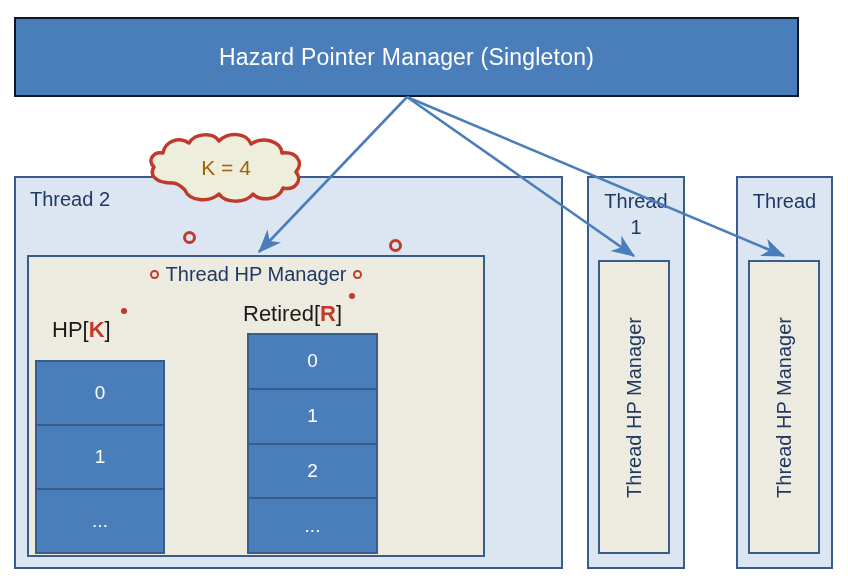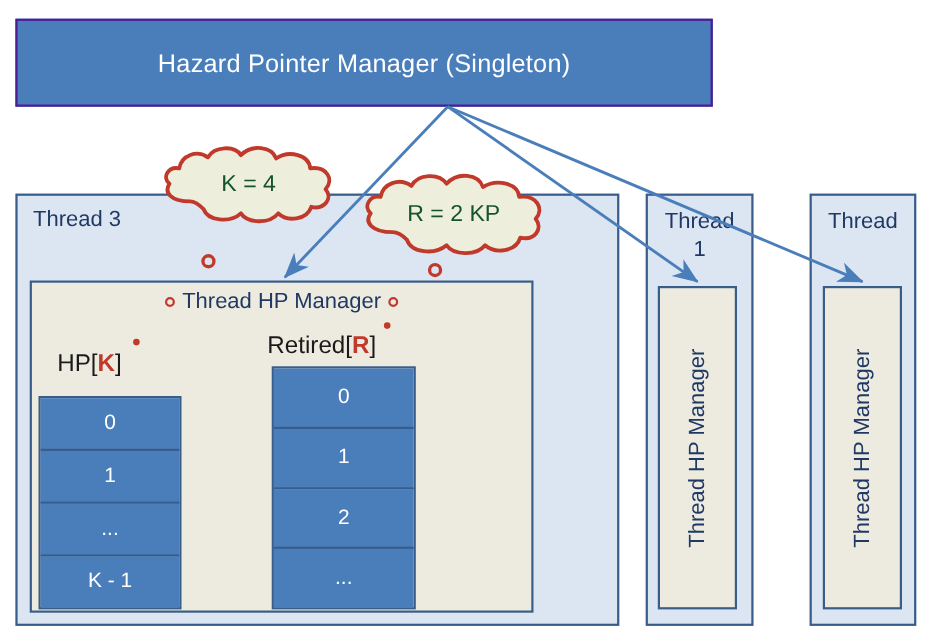--- a/index.html
+++ b/index.html
@@ -19,24 +19,24 @@
     left: 0; top: 0;
     width: 848px;
     height: 584px;
   }
 
   
   .manager-box {
     position: absolute;
     left: 14px;
     top: 17px;
-    width: 634px;
+    width: 785px;
     height: 80px;
     background: #4a7ebb;
-    border: 2px solid #4c1d95;
+    border: 2px solid #0f172a;
     box-sizing: border-box;
     display: flex;
     align-items: center;
     justify-content: center;
   }
   .manager-title {
     color: #ffffff;
     font-size: 23px;
     letter-spacing: 0.2px;
     white-space: nowrap;
@@ -173,21 +173,21 @@
   
   .cloud {
     position: absolute;
   }
   .cloud .cloud-text {
     position: absolute;
     left: 0; right: 0;
     top: 50%;
     transform: translateY(-50%);
     text-align: center;
-    color: #14532d;
+    color: #a16207;
     font-size: 21px;
     white-space: nowrap;
     pointer-events: none;
   }
   #cloud-k  { left: 143px; top: 131px; width: 166px; height: 73px; }
   #cloud-r  { left: 325px; top: 156px; width: 175px; height: 77px; }
 
   
   #arrows {
     position: absolute;
@@ -200,21 +200,21 @@
 </head>
 <body>
 
 <div id="stage">
 
   <div class="manager-box">
     <span class="manager-title">Hazard Pointer Manager (Singleton)</span>
   </div>
 
   <div class="thread-box" id="thread0">
-    <span class="thread-label">Thread 3</span>
+    <span class="thread-label">Thread 2</span>
 
     <span class="ring big" style="left:167px; top:53px;"></span>
     <span class="ring big" style="left:373px; top:61px;"></span>
 
     <div class="hpm-box" id="hpm0">
       <div class="hpm-title-row">
         <span class="ring small"></span>
         <span class="hpm-title">Thread HP Manager</span>
         <span class="ring small"></span>
       </div>
@@ -224,21 +224,20 @@
     <span class="arr-label" style="left:36px; top:139px;"><span>HP[</span><span class="k">K</span><span>]</span></span>
 
     <span class="dot" style="left:333px; top:115px;"></span>
     <span class="arr-label" style="left:227px; top:123px;"><span>Retired[</span><span class="k">R</span><span>]</span></span>
   </div>
 
   <div class="array" id="hp-array">
       <div class="cell">0</div>
       <div class="cell">1</div>
       <div class="cell">...</div>
-      <div class="cell">K - 1</div>
     </div>
 
   <div class="array" id="retired-array">
       <div class="cell">0</div>
       <div class="cell">1</div>
       <div class="cell">2</div>
       <div class="cell">...</div>
     </div>
 
   <div class="thread-box" id="thread1">
@@ -264,30 +263,20 @@
     <svg width="166" height="73" viewBox="0 0 166 73">
       <path d="M30 52 C12 52 6 44 11 36 C4 30 10 20 20 22 C22 10 36 5 46 12
                C52 2 70 1 76 10 C86 0 104 2 108 13 C120 5 138 10 139 22
                C154 20 161 32 153 41 C160 49 152 60 140 57
                C136 69 118 71 110 63 C102 73 82 72 76 63
                C66 72 46 70 42 59 C38 55 34 52 30 52 Z" fill="#edeedb" stroke="#c0392b" stroke-width="3.5" stroke-linejoin="round"></path>
     </svg>
     <span class="cloud-text">K = 4</span>
   </div>
 
-  <div class="cloud" id="cloud-r">
-    <svg width="175" height="77" viewBox="0 0 175 77">
-      <path d="M32 55 C13 55 6 46 12 38 C5 32 11 21 21 23 C23 11 38 5 49 13
-               C55 2 74 1 81 11 C91 0 110 2 114 14 C127 6 146 11 147 23
-               C163 21 170 34 162 43 C169 52 161 63 148 60
-               C144 73 125 75 116 67 C108 77 87 76 81 67
-               C70 76 49 74 45 62 C41 58 36 55 32 55 Z" fill="#edeedb" stroke="#c0392b" stroke-width="3.5" stroke-linejoin="round"></path>
-    </svg>
-    <span class="cloud-text">R = 2 KP</span>
-  </div>
 
   <svg id="arrows">
     <defs>
       <marker id="ah" markerWidth="10" markerHeight="10" refX="8.5" refY="3.6" orient="auto" markerUnits="strokeWidth">
         <path d="M0,0 L9,3.6 L0,7.2 L2.6,3.6 Z" fill="#4a7ebb"></path>
       </marker>
     </defs>
 
     <line x1="407" y1="97" x2="259" y2="252" stroke="#4a7ebb" stroke-width="2.6" marker-end="url(#ah)"></line>
     <line x1="407" y1="97" x2="634" y2="256" stroke="#4a7ebb" stroke-width="2.6" marker-end="url(#ah)"></line>

